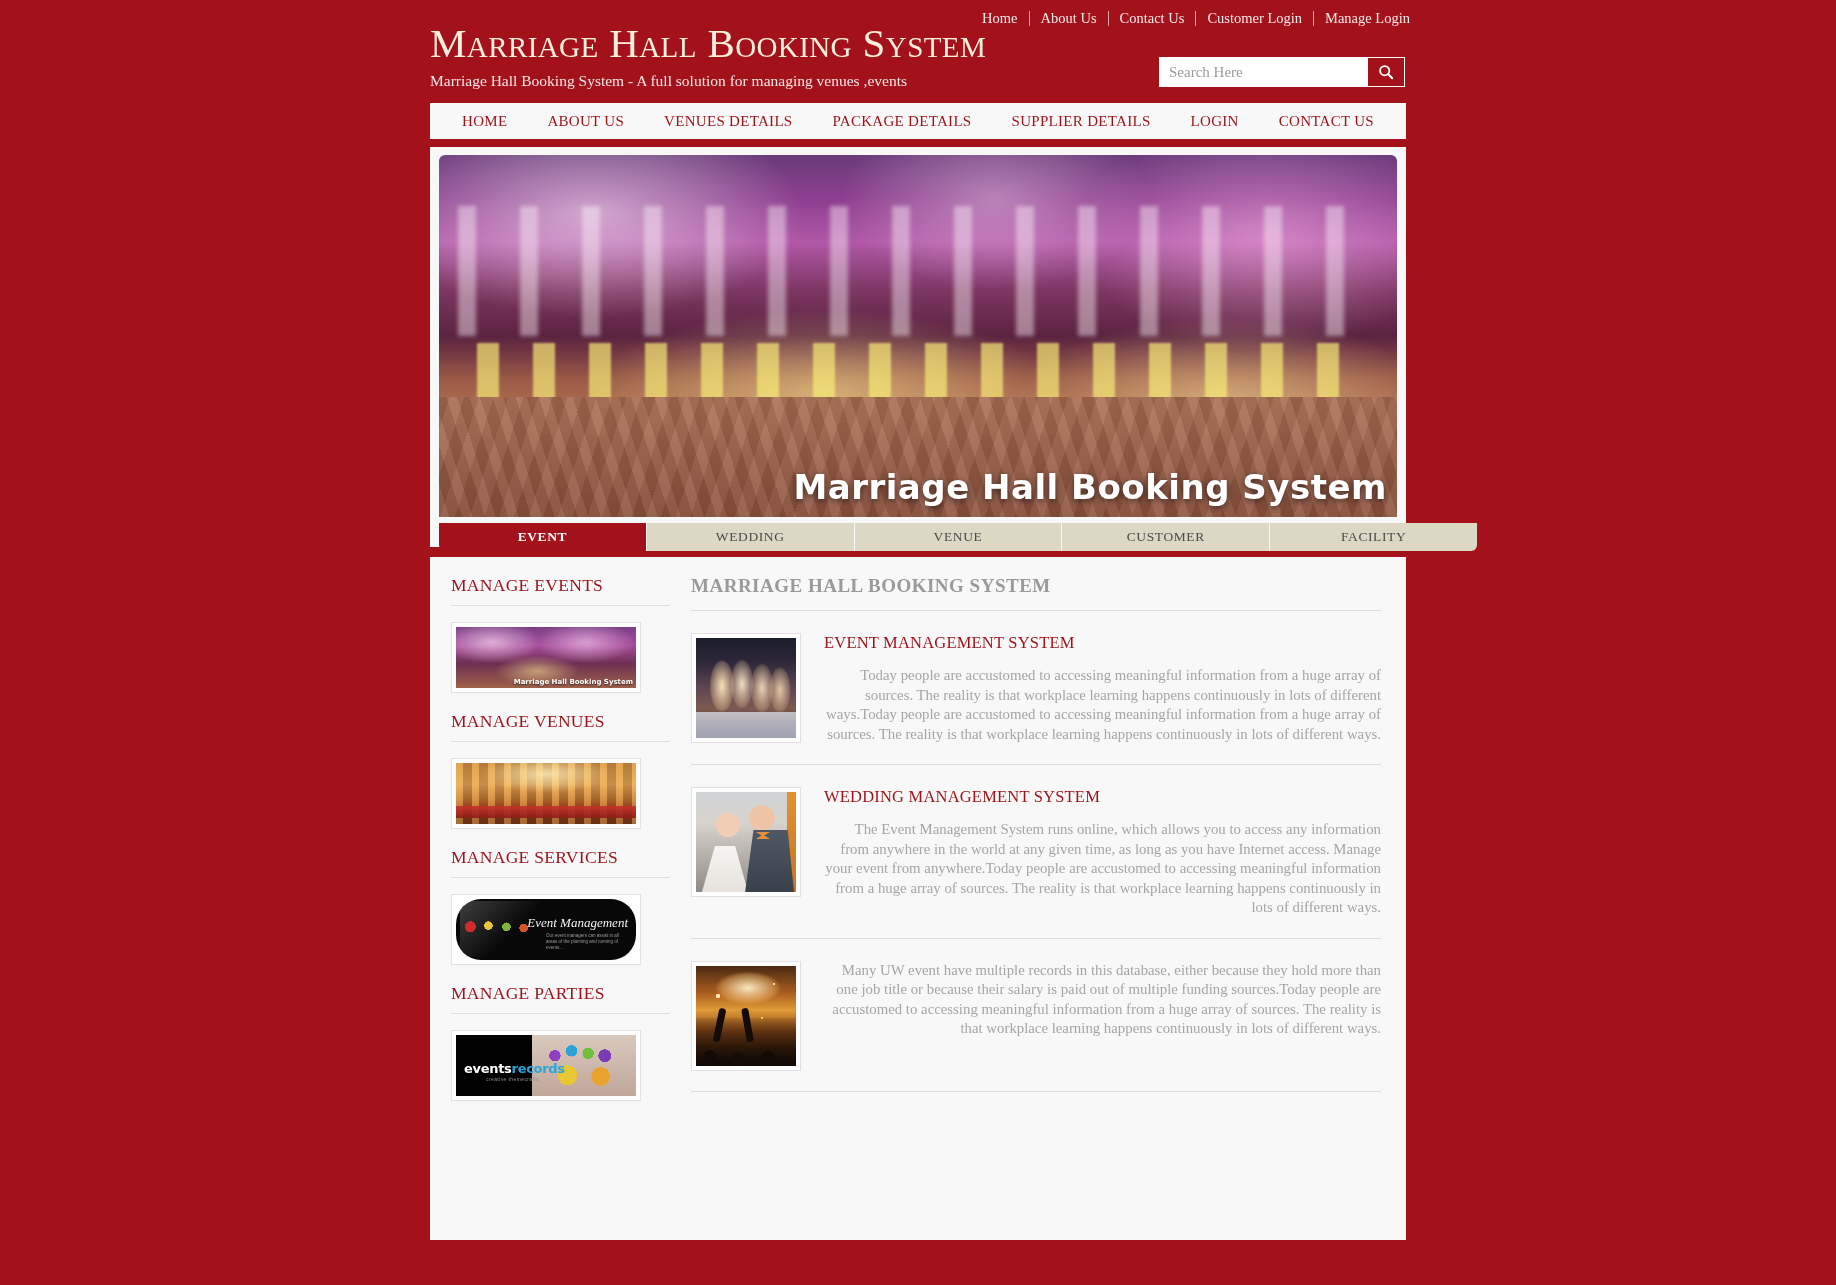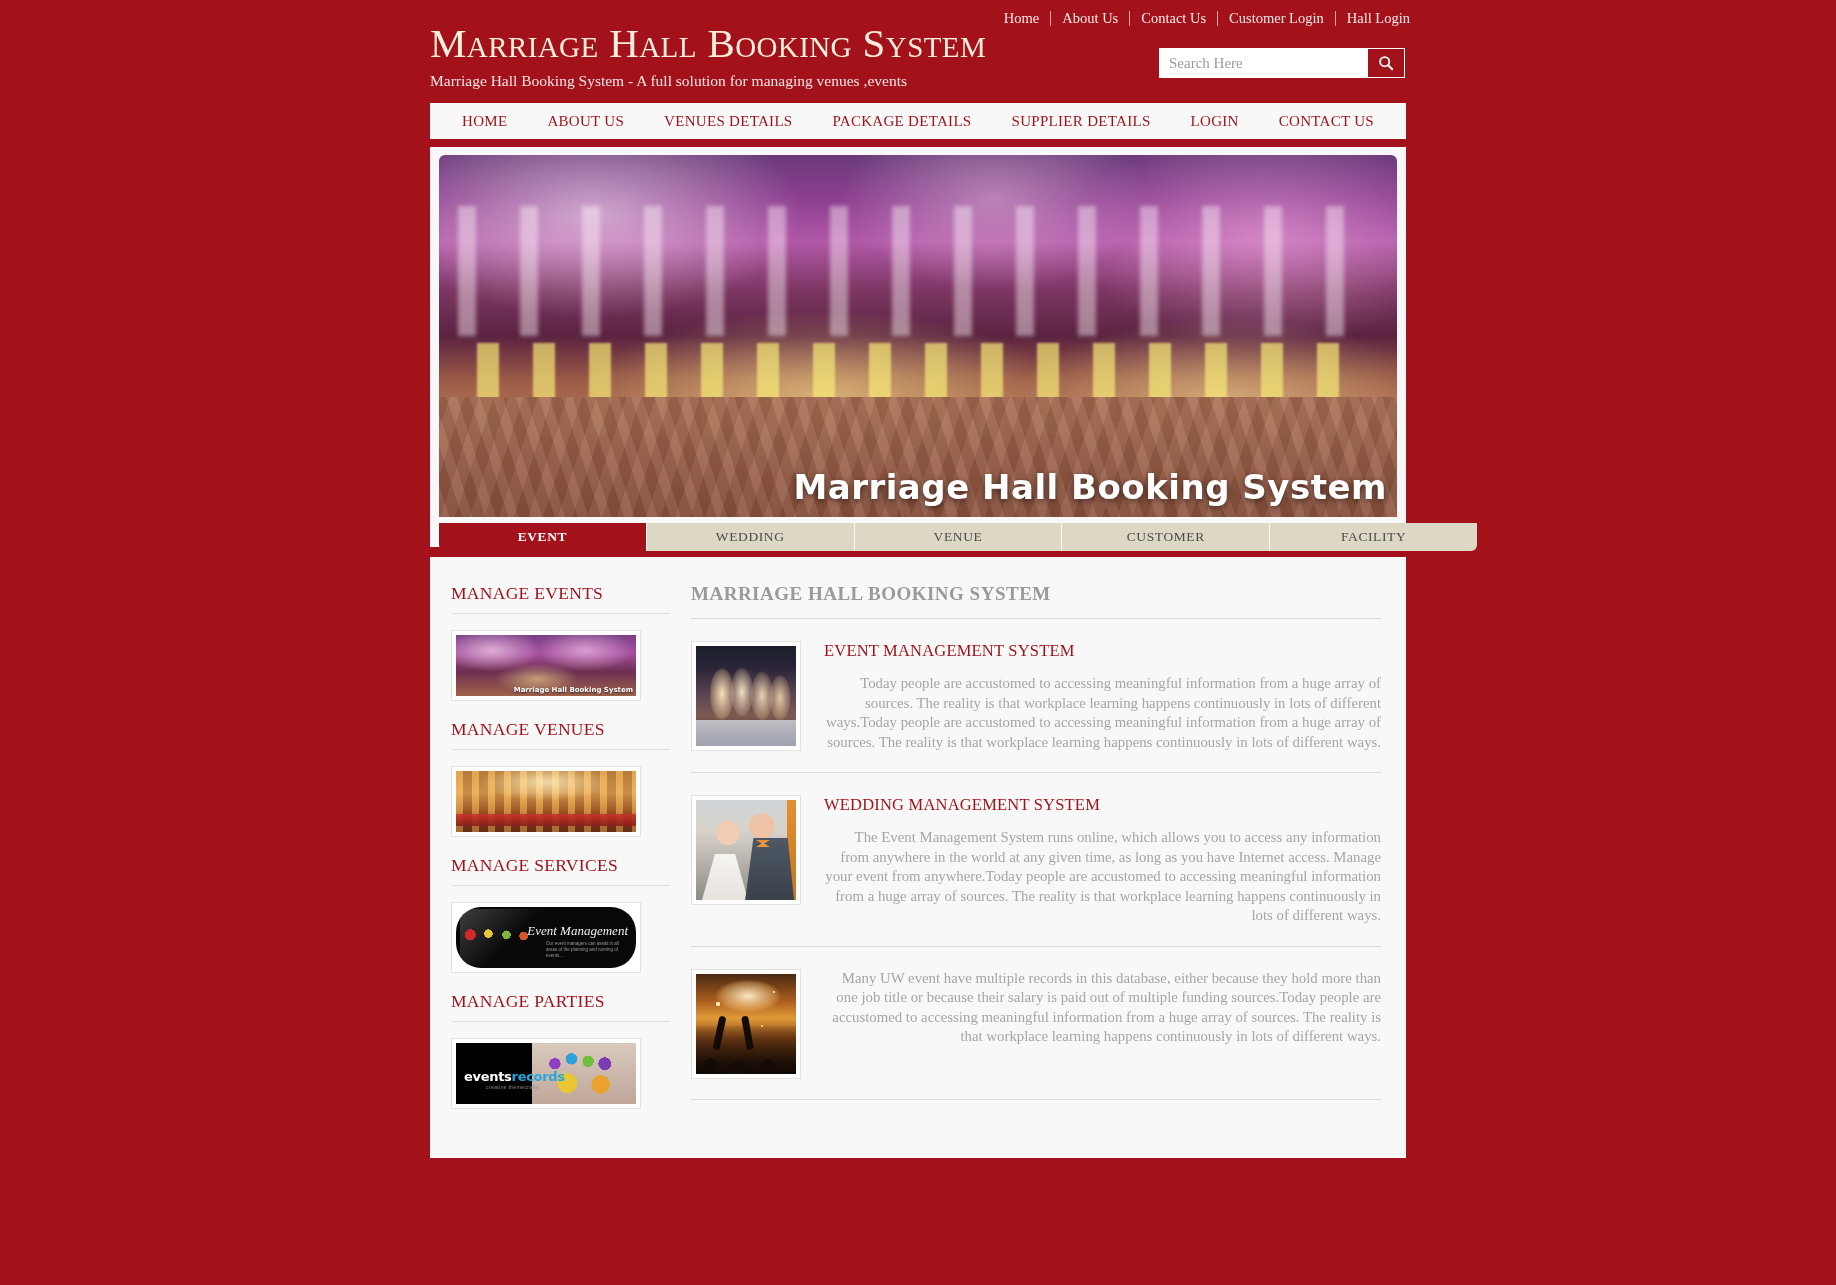--- a/index.html
+++ b/index.html
@@ -60,21 +60,21 @@
     margin-top: 7px;
     font-family: "Liberation Serif", serif;
     font-size: 15.5px;
     color: #f6e6e7;
     white-space: nowrap;
   }
 
   
   .searchbox {
     position: absolute;
-    top: 48px;
+    top: 57px;
     left: 1159px;
     width: 246px;
     height: 30px;
     background: #ffffff;
     border: 1px solid #ffffff;
     display: flex;
     align-items: stretch;
   }
   .searchbox input {
     flex: 1 1 auto;
@@ -239,24 +239,24 @@
     color: #ffffff;
     font-weight: bold;
   }
 
   
   .content {
     position: absolute;
     left: 430px;
     top: 557px;
     width: 976px;
-    height: 601px;
+    height: 683px;
     background: #f8f8f8;
     display: flex;
-    padding: 26px 0 0 0;
+    padding: 18px 0 0 0;
   }
 
   .sidebar {
     width: 240px;
     flex: 0 0 240px;
     padding: 0 0 0 21px;
   }
   .side-block { margin-bottom: 18px; }
   .side-title {
     color: #9e1118;
@@ -499,21 +499,21 @@
 
   <div class="toplinks">
     <a href="#">Home</a>
     <span class="sep"></span>
     <a href="#">About Us</a>
     <span class="sep"></span>
     <a href="#">Contact Us</a>
     <span class="sep"></span>
     <a href="#">Customer Login</a>
     <span class="sep"></span>
-    <a href="#">Hall Login</a>
+    <a href="#">Manage Login</a>
   </div>
 
   <div class="brand">
     <div class="brand-title">Marriage Hall Booking System</div>
     <div class="brand-tag">Marriage Hall Booking System - A full solution for managing venues ,events</div>
   </div>
 
   <div class="searchbox">
     <input type="text" placeholder="Search Here" style="">
     <button class="search-btn">

